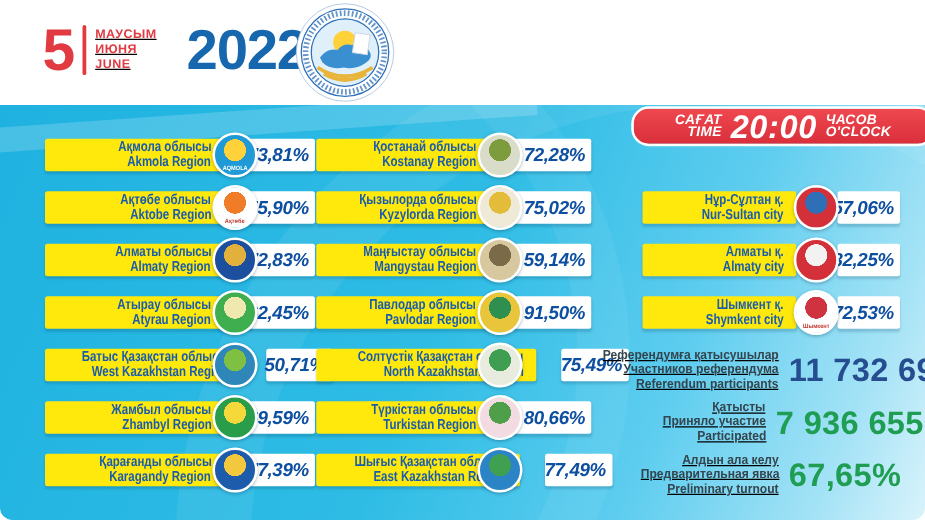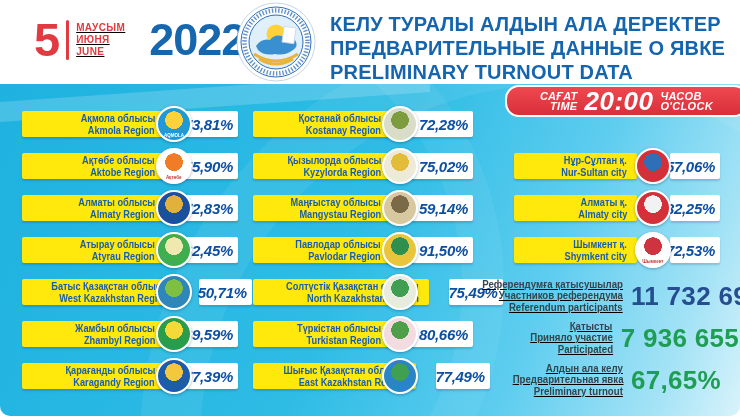--- a/index.html
+++ b/index.html
@@ -25,21 +25,21 @@
   
   .banner{position:absolute;left:505px;top:85px;width:243px;height:32px;box-sizing:border-box;
     background:linear-gradient(#f0484f,#d82f3b);border:2px solid #fff;border-radius:14px;
     display:flex;align-items:center;justify-content:center;gap:7px;color:#fff;font-style:italic;}
   .banner .stack{display:flex;flex-direction:column;line-height:10px;}
   .banner .stack span{font-size:11px;font-weight:bold;letter-spacing:.3px;}
   .banner .stack.r{text-align:right;}
   .banner .time{font-size:26px;font-weight:bold;letter-spacing:.5px;line-height:1;}
   
   .col{position:absolute;display:flex;flex-direction:column;gap:16px;}
-  .col-left{left:22px;top:111px;width:216px;}
+  .col-left{left:36px;top:111px;width:216px;}
   .col-mid{left:253px;top:111px;width:220px;}
   .col-cities{left:514px;top:153px;width:206px;}
   .row{position:relative;height:26px;display:flex;}
   .row-label{flex:1;background:#ffe80c;border-radius:2px;display:flex;flex-direction:column;
     justify-content:center;align-items:flex-end;padding-right:10px;box-shadow:0 2px 2px rgba(0,60,90,.20);}
   .row-label span{display:inline-block;white-space:nowrap;transform:scaleX(.8);transform-origin:100% 50%;
     font-size:11.5px;font-weight:bold;color:#1a5dad;line-height:12.5px;}
   .row-value{background:#fff;border-radius:2px;display:flex;align-items:center;justify-content:flex-end;
     padding-right:5px;box-sizing:border-box;font-size:15px;font-weight:bold;font-style:italic;color:#0d4fa0;
     box-shadow:0 2px 2px rgba(0,60,90,.20);letter-spacing:-.3px;}
@@ -88,25 +88,20 @@
       <circle cx="40" cy="40" r="35" fill="none" stroke="#2e6fb8" stroke-width="1"></circle>
       <circle cx="40" cy="40" r="31.5" fill="none" stroke="#2e6fb8" stroke-width="4.5" stroke-dasharray="1.4 1.8" opacity="0.75"></circle>
       <circle cx="40" cy="40" r="27" fill="#dff0fb" stroke="#2e6fb8" stroke-width="1"></circle>
       <circle cx="40" cy="32" r="9.5" fill="#ffd23a"></circle>
       <path d="M20,44 q6,-8 14,-6 q4,-6 12,-4 q9,-2 13,4 q4,6 -2,10 q-8,6 -18,4 q-11,2 -17,-4 z" fill="#3a8fd0"></path>
       <rect x="47" y="25" width="12" height="16" fill="#ffffff" stroke="#c9d6e8" stroke-width="0.8" transform="rotate(8 53 33)"></rect>
       <path d="M18,52 q22,14 44,0" stroke="#e8b43a" stroke-width="3" fill="none"></path>
       <path d="M23,57 q17,10 34,0" stroke="#e8b43a" stroke-width="3" fill="none"></path>
     </svg>
 
-    <div class="title">
-      <div>КЕЛУ ТУРАЛЫ АЛДЫН АЛА ДЕРЕКТЕР</div>
-      <div>ПРЕДВАРИТЕЛЬНЫЕ ДАННЫЕ О ЯВКЕ</div>
-      <div>PRELIMINARY TURNOUT DATA</div>
-    </div>
   </div>
 
   <div class="banner">
     <div class="stack r">
       <span>САҒАТ</span>
       <span>TIME</span>
     </div>
     <div class="time">20:00</div>
     <div class="stack">
       <span>ЧАСОВ</span>

